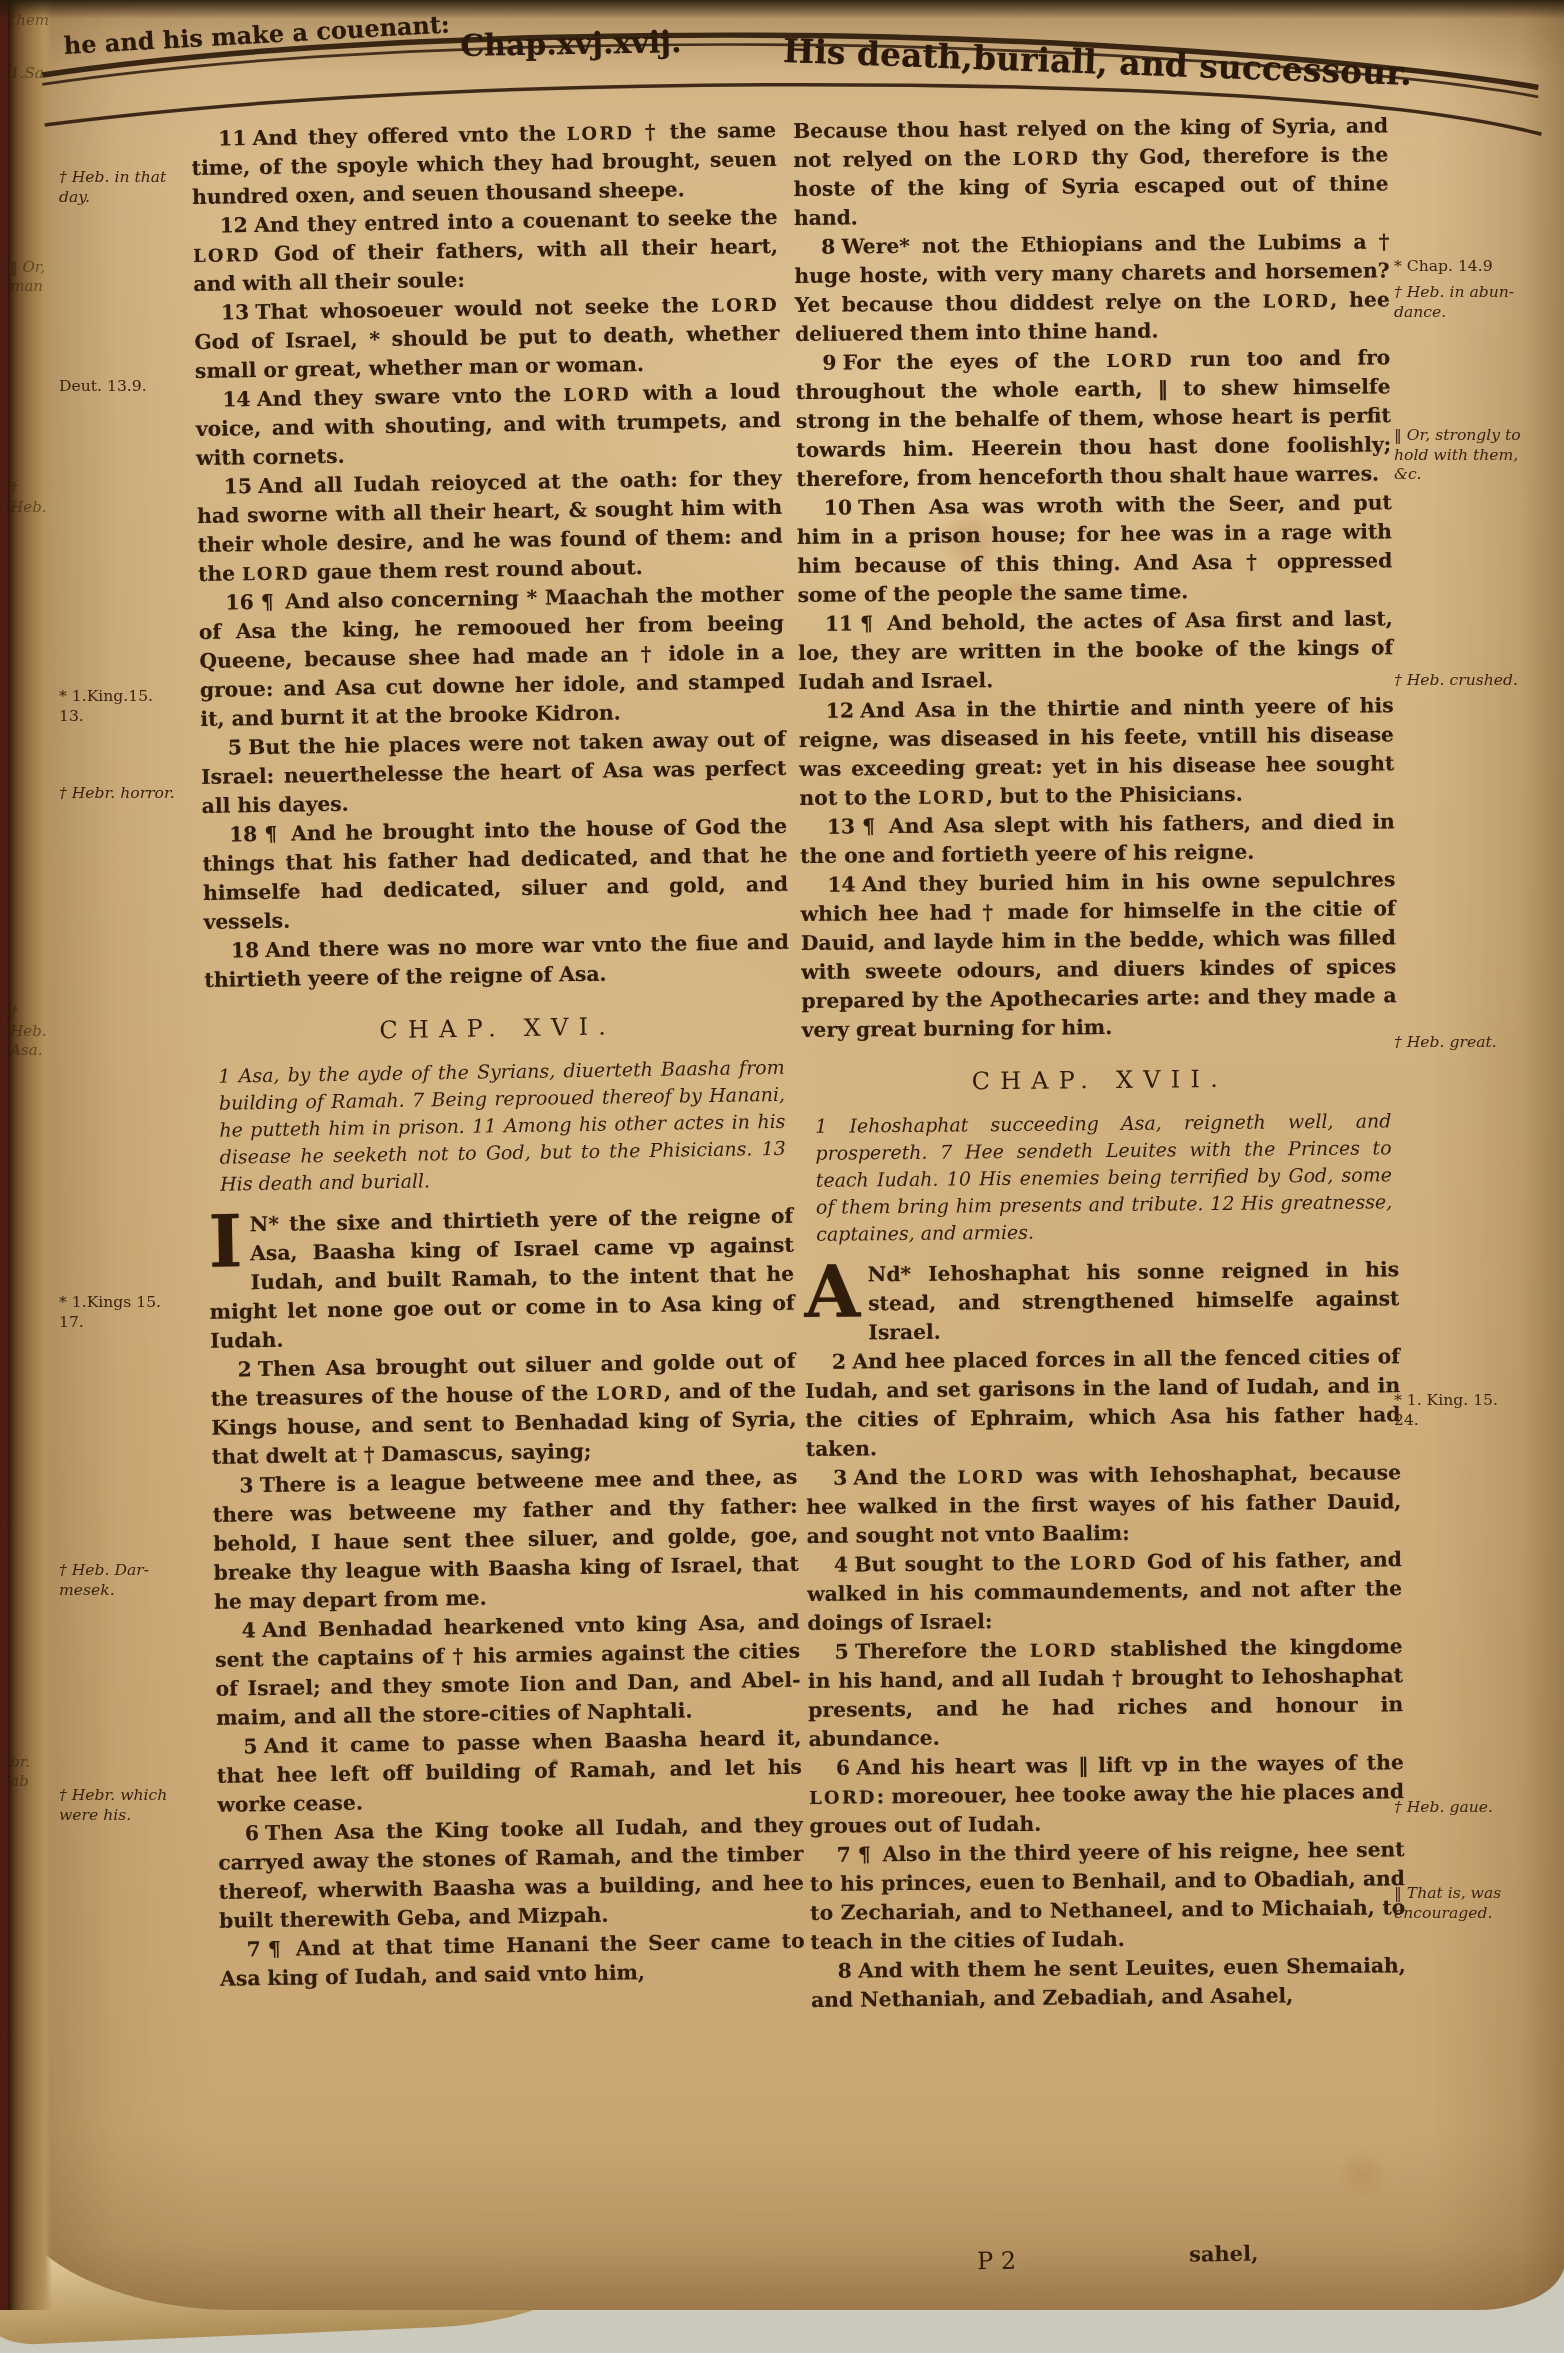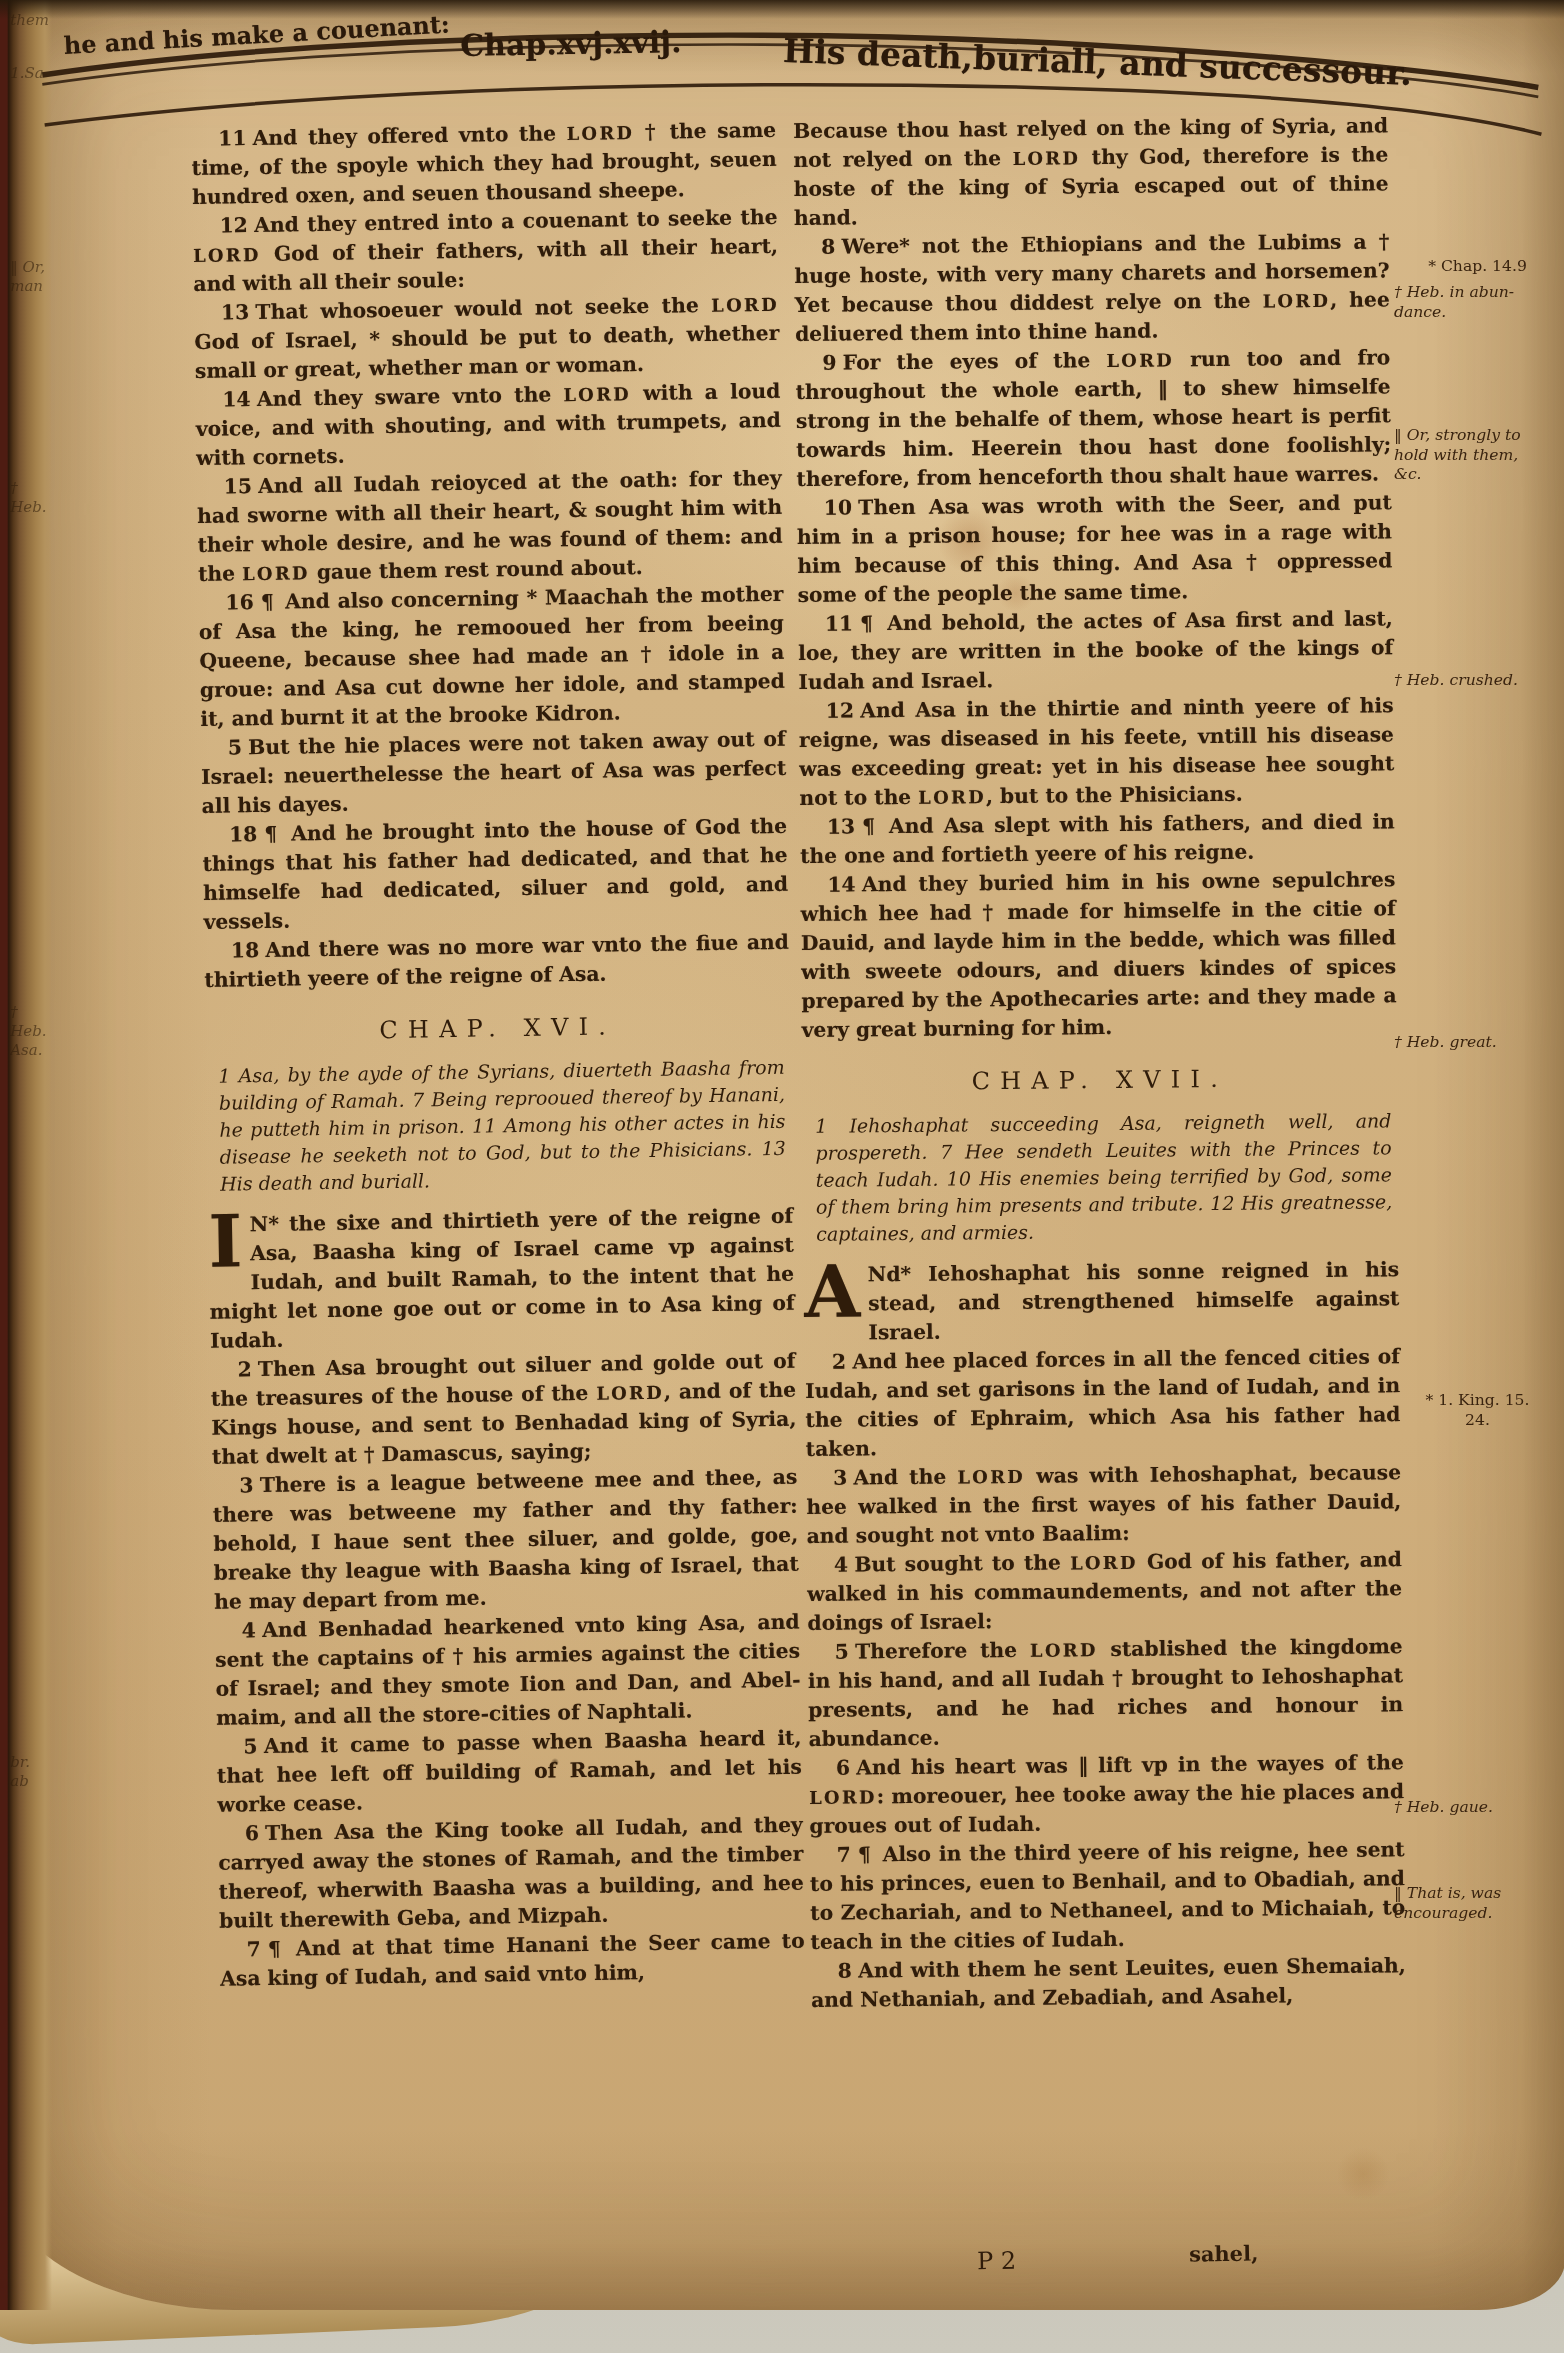--- a/index.html
+++ b/index.html
@@ -86,21 +86,21 @@
   }
 
   .mnotes{position:absolute;top:0;height:100%;}
   #mnotes-left {left:59px; width:131px;}
   #mnotes-right{left:1394px;width:167px;}
   .mnote{
     position:absolute;left:0;width:100%;
     font-size:15.6px;line-height:19.6px;font-style:italic;font-weight:400;
     color:#39230f;white-space:pre-line;
   }
-  .mnote.ref{font-style:normal;text-align:center;}
+  .mnote.ref{font-style:normal;}
 
   #signature{position:absolute;left:977px;top:2247px;font-size:24px;font-weight:400;transform:rotate(-1deg);}
   #catchword{position:absolute;left:1189px;top:2241px;font-size:21px;font-weight:700;transform:rotate(-1deg);}
 </style>
 </head>
 <body>
 
 <div class="photo">
 
   <div class="underpage"></div>
@@ -173,20 +173,34 @@
           <p class="verse"><span class="vnum">2</span>And hee placed forces in all the fenced cities of Iudah, and set garisons in the land of Iudah, and in the cities of Ephraim, which Asa his father had taken.</p>
           <p class="verse"><span class="vnum">3</span>And the <span class="lord">LORD</span> was with Iehoshaphat, because hee walked in the first wayes of his father Dauid, and sought not vnto Baalim:</p>
           <p class="verse"><span class="vnum">4</span>But sought to the <span class="lord">LORD</span> God of his father, and walked in his commaundements, and not after the doings of Israel:</p>
           <p class="verse"><span class="vnum">5</span>Therefore the <span class="lord">LORD</span> stablished the kingdome in his hand, and all Iudah † brought to Iehoshaphat presents, and he had riches and honour in abundance.</p>
           <p class="verse"><span class="vnum">6</span>And his heart was ‖ lift vp in the wayes of the <span class="lord">LORD</span>: moreouer, hee tooke away the hie places and groues out of Iudah.</p>
           <p class="verse"><span class="vnum">7</span><span class="pilcrow">¶</span> Also in the third yeere of his reigne, hee sent to his princes, euen to Benhail, and to Obadiah, and to Zechariah, and to Nethaneel, and to Michaiah, to teach in the cities of Iudah.</p>
           <p class="verse"><span class="vnum">8</span>And with them he sent Leuites, euen Shemaiah, and Nethaniah, and Zebadiah, and Asahel,</p>
         </div>
     </div>
 
+    <aside class="mnotes" id="mnotes-left">
+      <div class="mnote" style="top:168px">† Heb. in that
+day.</div>
+      <div class="mnote ref" style="top:377px">Deut. 13.9.</div>
+      <div class="mnote ref" style="top:687px">* 1.King.15.
+13.</div>
+      <div class="mnote" style="top:784px">† Hebr. horror.</div>
+      <div class="mnote ref" style="top:1293px">* 1.Kings 15.
+17.</div>
+      <div class="mnote" style="top:1561px">† Heb. Dar-
+mesek.</div>
+      <div class="mnote" style="top:1786px">† Hebr. which
+were his.</div>
+    </aside>
 
     <aside class="mnotes" id="mnotes-right">
       <div class="mnote ref" style="top:257px">* Chap. 14.9</div>
       <div class="mnote" style="top:283px">† Heb. in abun-
 dance.</div>
       <div class="mnote" style="top:426px">‖ Or, strongly to
 hold with them,
 &amp;c.</div>
       <div class="mnote" style="top:671px">† Heb. crushed.</div>
       <div class="mnote" style="top:1033px">† Heb. great.</div>

